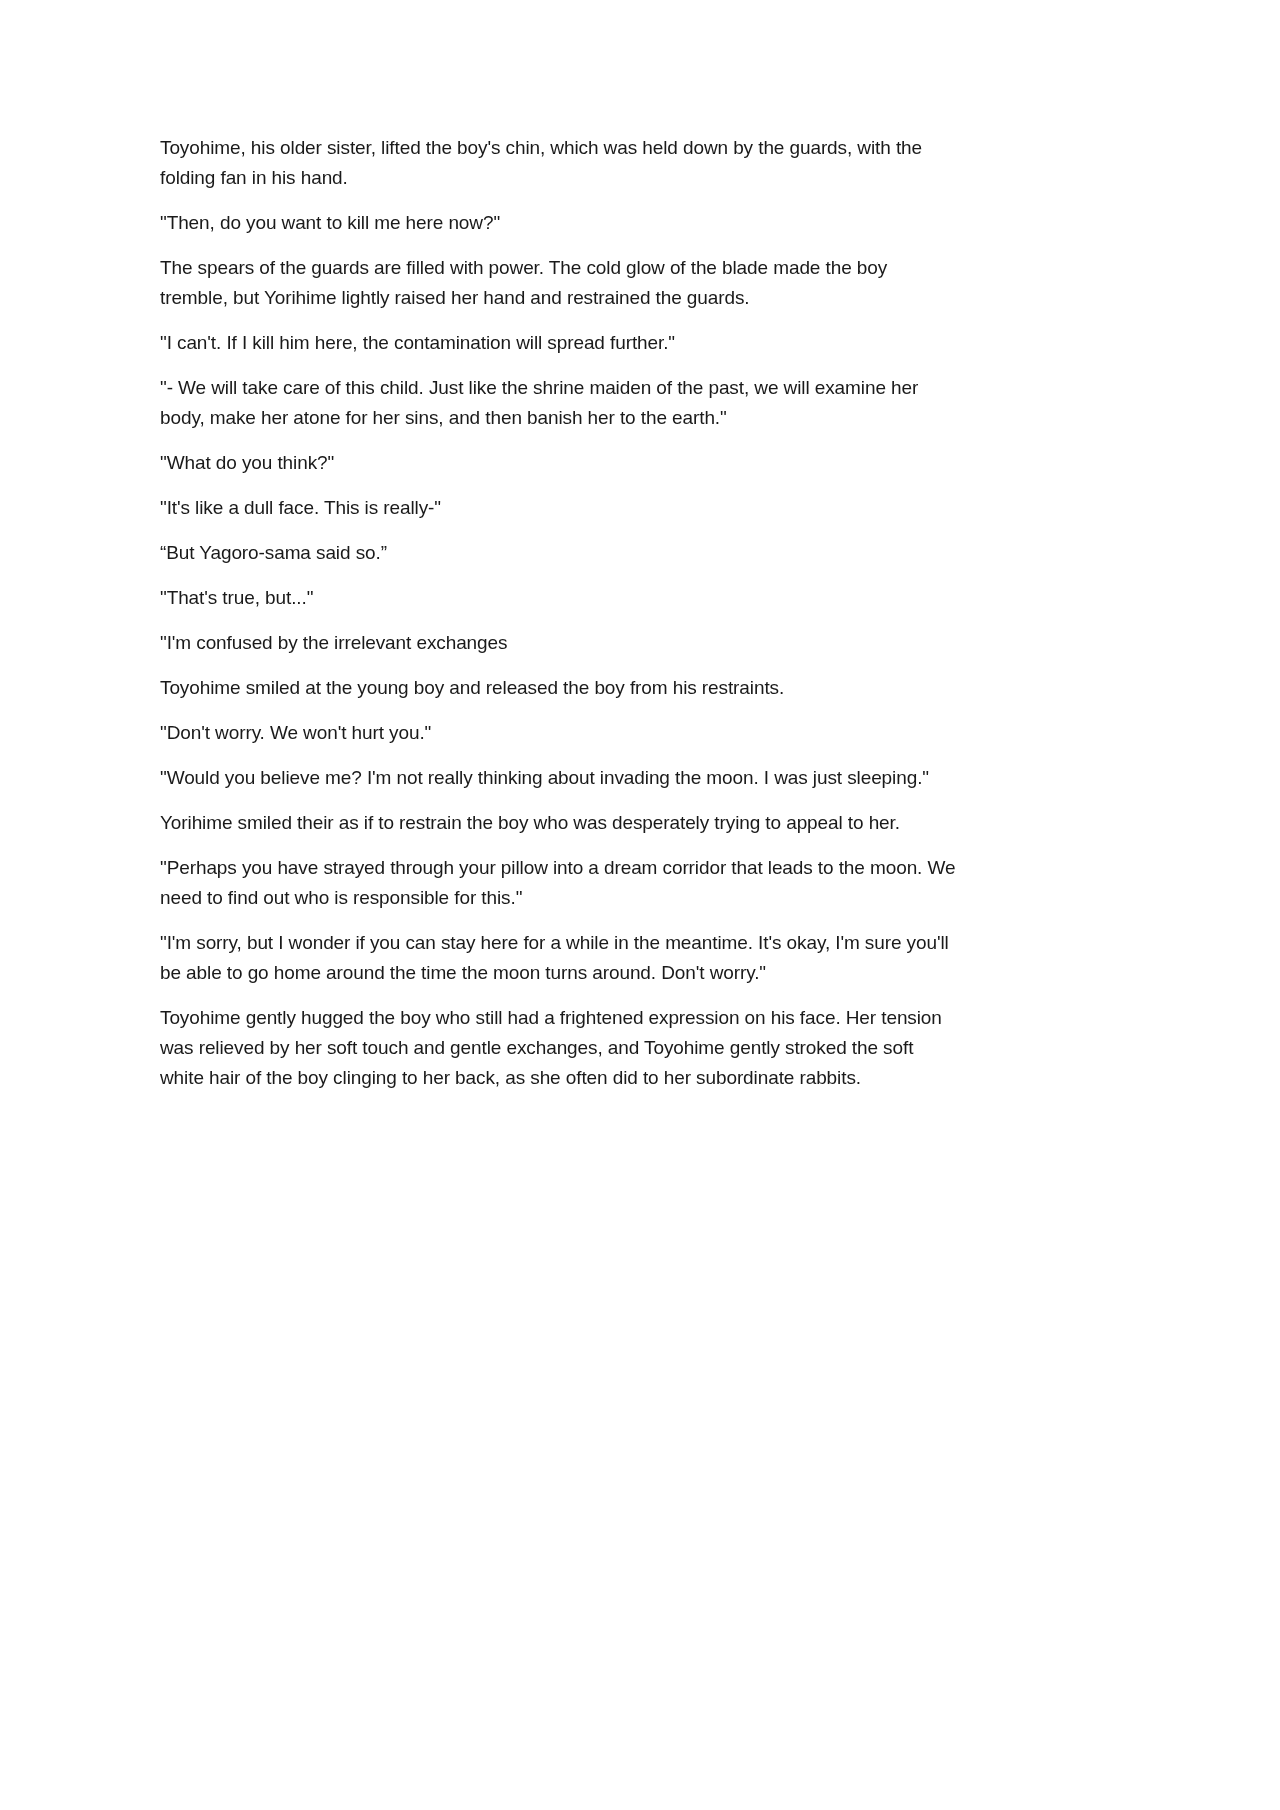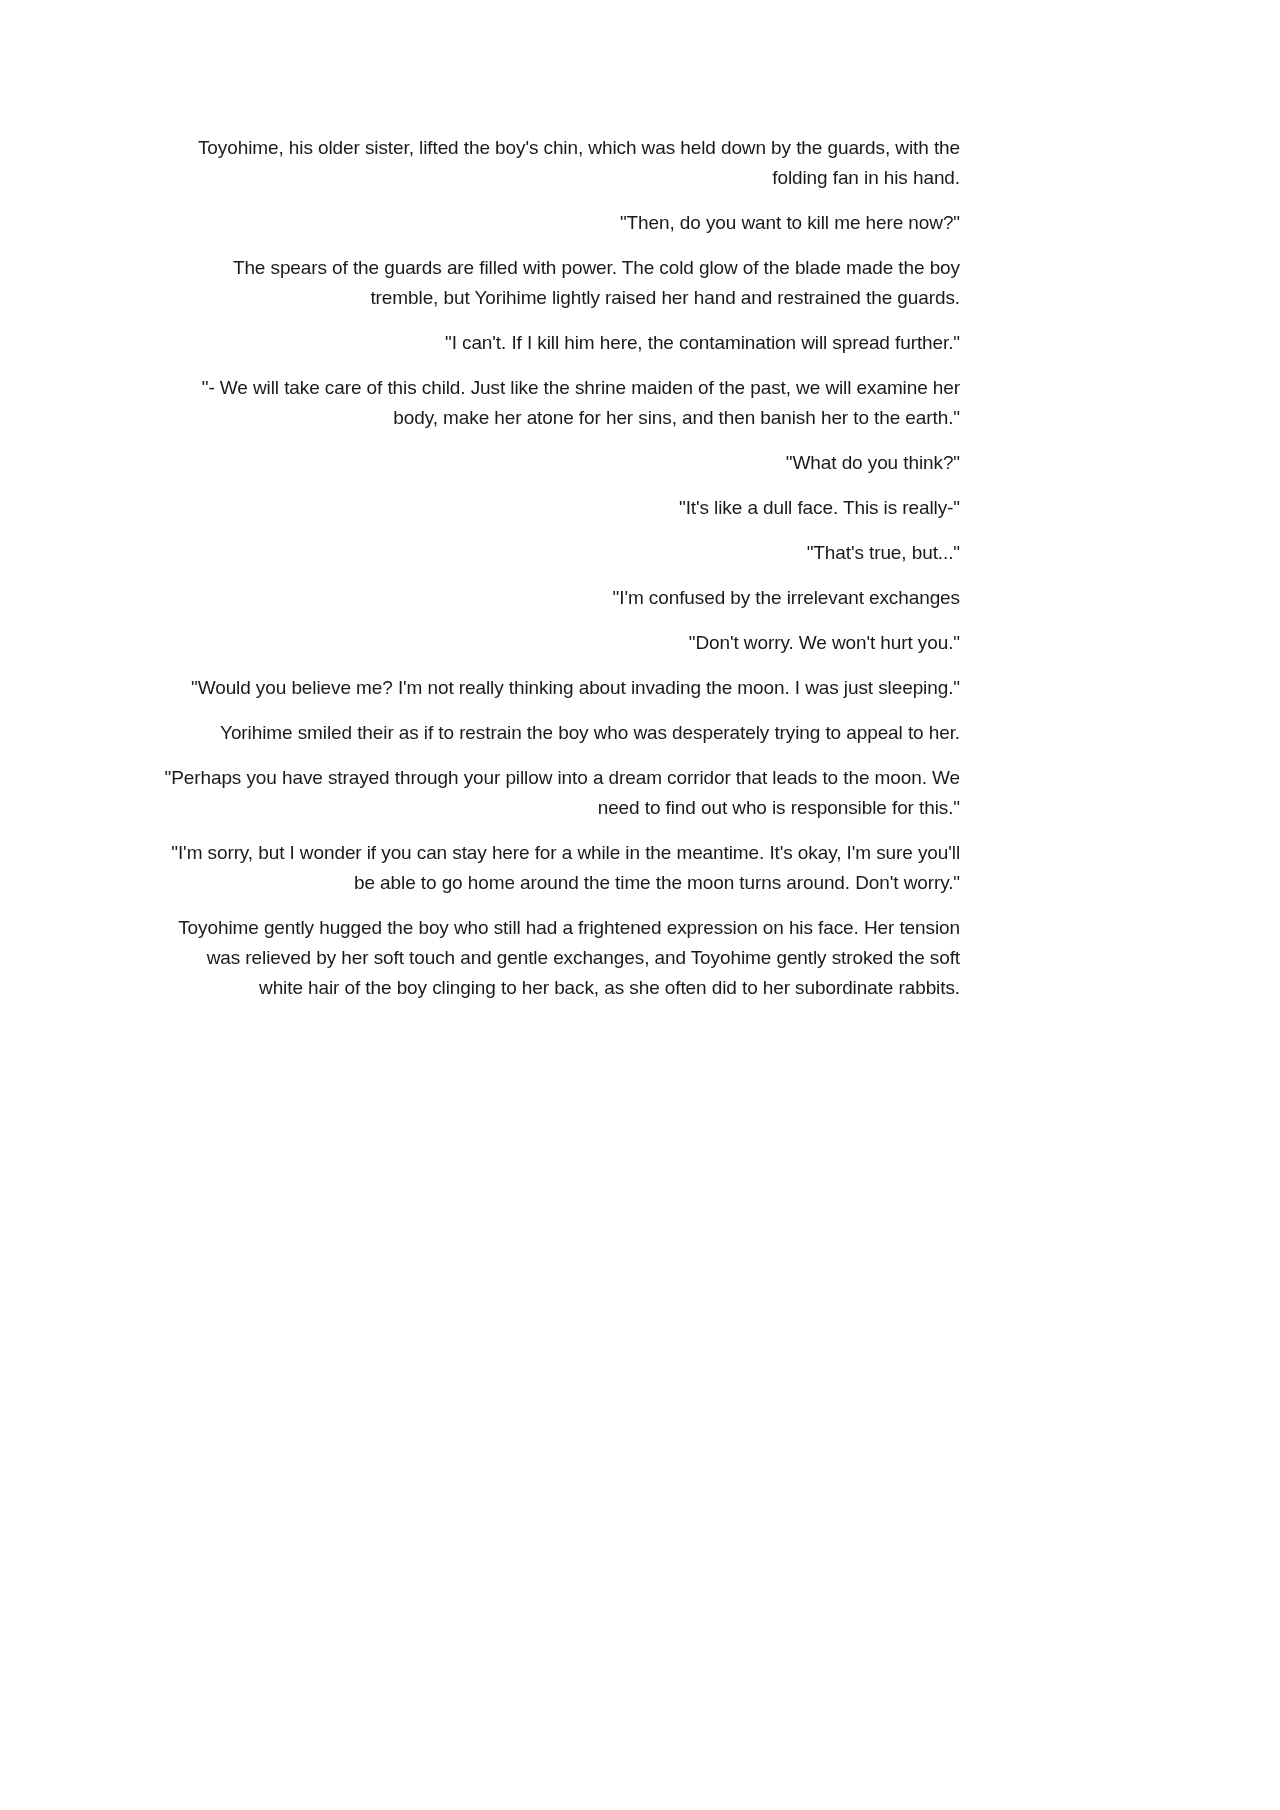--- a/index.html
+++ b/index.html
@@ -6,21 +6,20 @@
     margin: 0;
     padding: 0;
     background: #ffffff;
   }
   .page {
     position: relative;
     width: 1280px;
     height: 1810px;
     background: #ffffff;
     overflow: hidden;
-    text-align: right;
   }
   .doc-body {
     position: absolute;
     top: 133px;
     left: 160px;
     width: 800px;
     color: #1a1a1a;
     font-family: "Liberation Sans", sans-serif;
     font-size: 19px;
     letter-spacing: -0.1px;
@@ -36,22 +35,24 @@
 
 <div class="page">
   <div class="doc-body" id="doc-body">
       <p class="para">Toyohime, his older sister, lifted the boy's chin, which was held down by the guards, with the folding fan in his hand.</p>
       <p class="para">"Then, do you want to kill me here now?"</p>
       <p class="para">The spears of the guards are filled with power. The cold glow of the blade made the boy tremble, but Yorihime lightly raised her hand and restrained the guards.</p>
       <p class="para">"I can't. If I kill him here, the contamination will spread further."</p>
       <p class="para">"- We will take care of this child. Just like the shrine maiden of the past, we will examine her body, make her atone for her sins, and then banish her to the earth."</p>
       <p class="para">"What do you think?"</p>
       <p class="para">"It's like a dull face. This is really-"</p>
+      <p class="para">“But Yagoro-sama said so.”</p>
       <p class="para">"That's true, but..."</p>
       <p class="para">"I'm confused by the irrelevant exchanges</p>
+      <p class="para">Toyohime smiled at the young boy and released the boy from his restraints.</p>
       <p class="para">"Don't worry. We won't hurt you."</p>
       <p class="para">"Would you believe me? I'm not really thinking about invading the moon. I was just sleeping."</p>
       <p class="para">Yorihime smiled their as if to restrain the boy who was desperately trying to appeal to her.</p>
       <p class="para">"Perhaps you have strayed through your pillow into a dream corridor that leads to the moon. We need to find out who is responsible for this."</p>
       <p class="para">"I'm sorry, but I wonder if you can stay here for a while in the meantime. It's okay, I'm sure you'll be able to go home around the time the moon turns around. Don't worry."</p>
       <p class="para">Toyohime gently hugged the boy who still had a frightened expression on his face. Her tension was relieved by her soft touch and gentle exchanges, and Toyohime gently stroked the soft white hair of the boy clinging to her back, as she often did to her subordinate rabbits.</p>
     </div>
 </div>
 
 </body></html>

